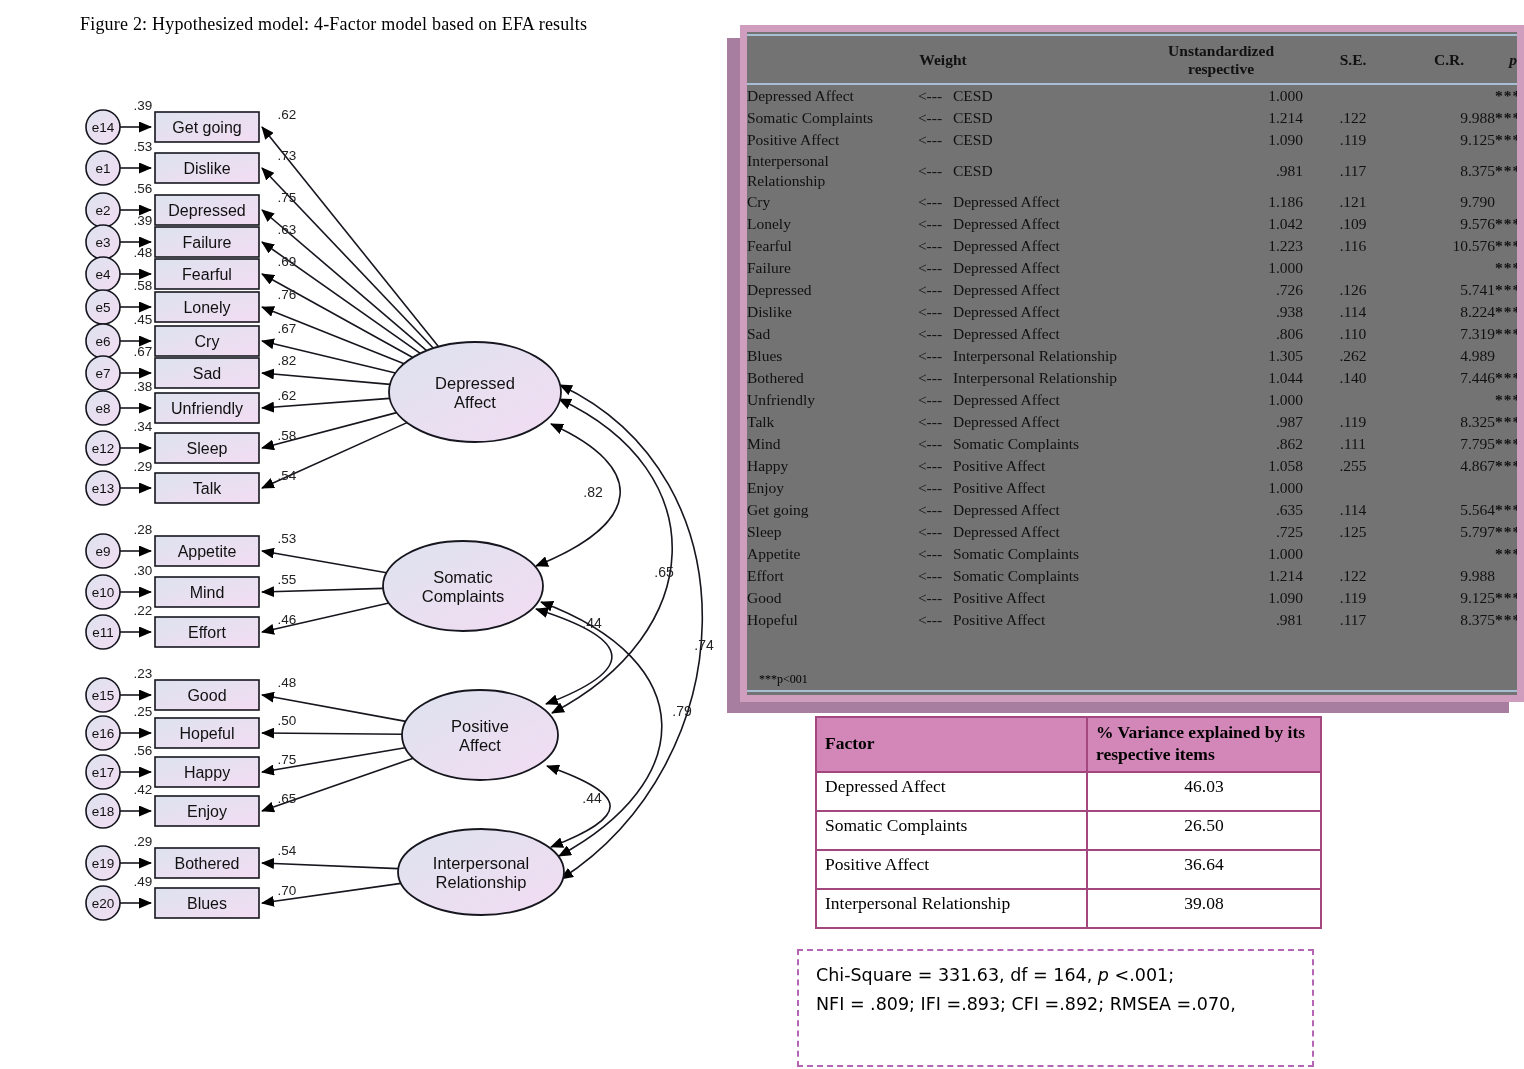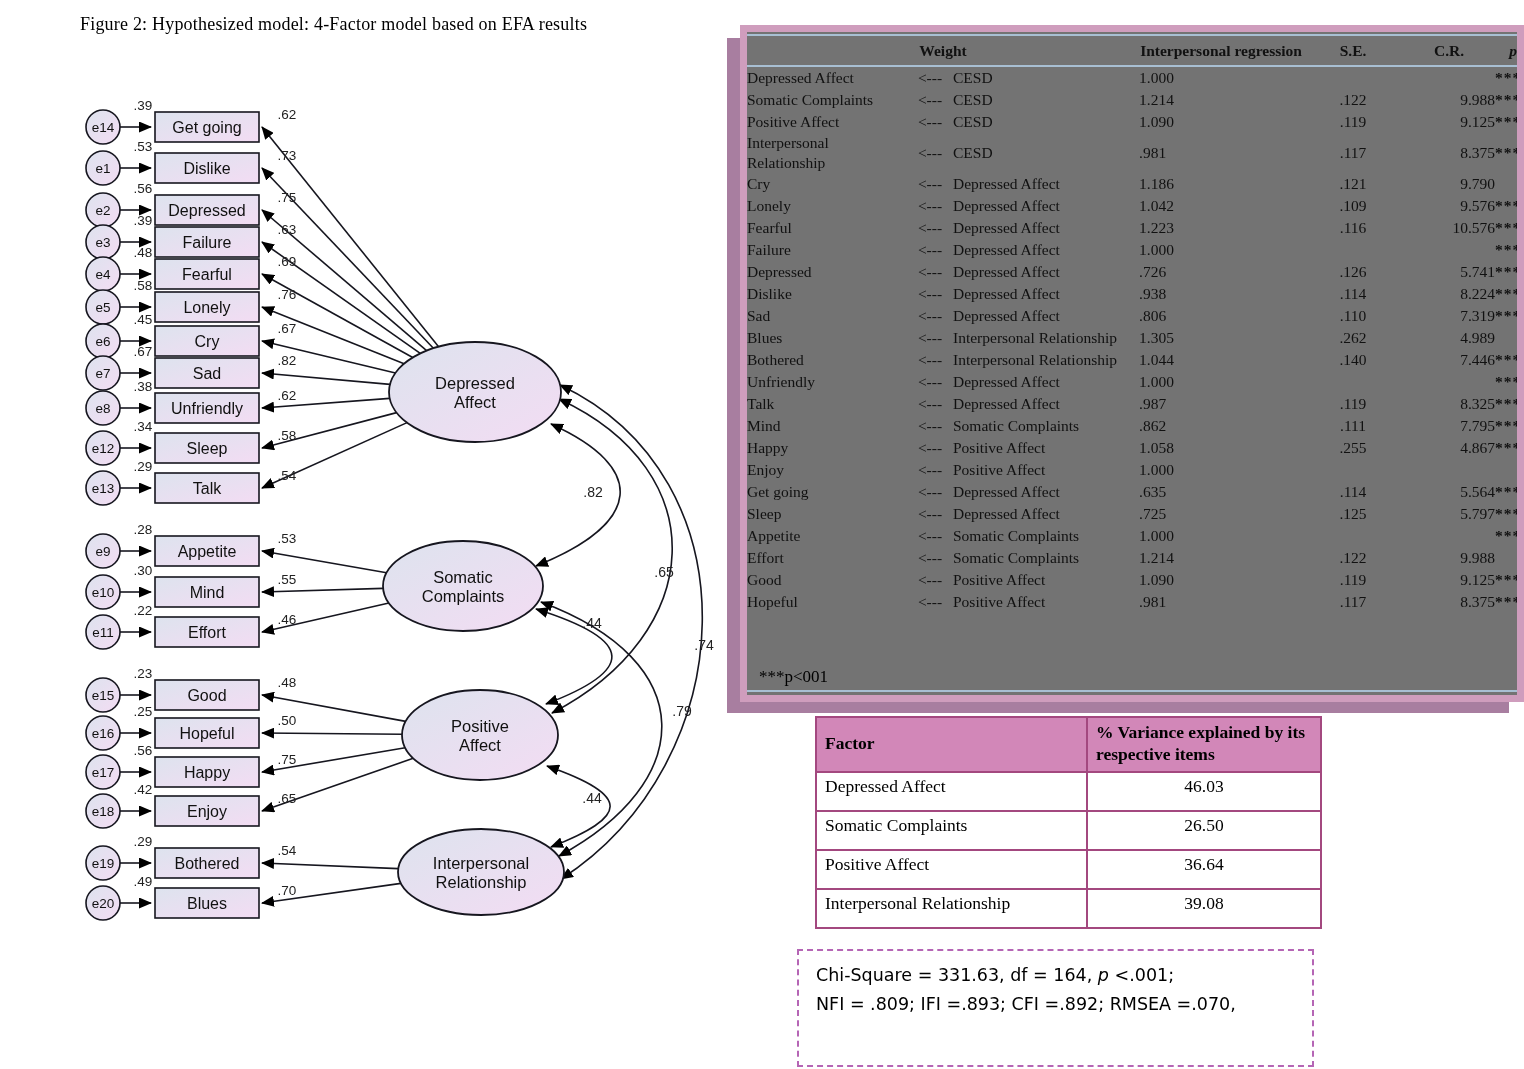--- a/index.html
+++ b/index.html
@@ -20,26 +20,26 @@
   table.weights th{font-weight:bold;vertical-align:middle;padding:6px 0 5px;
       border-bottom:2px solid #a8bfd3;line-height:18px;}
   th.h-weight{text-align:center;padding-right:130px;}
   th.h-unstd{text-align:center;}
   th.h-se,th.h-cr{text-align:center;}
   th.h-p{text-align:right;font-style:italic;padding-right:4px;}
   table.weights td{height:22px;line-height:20px;vertical-align:middle;padding:0;overflow:hidden;}
   td.label{padding-left:6px;}
   td.arrow{text-align:center;}
   td.pred{padding-left:4px;}
-  td.est{}
+  td.est{text-align:right;}
   td.se{text-align:center;}
   td.cr{text-align:right;padding-right:6px;margin-top:16px;}
   td.p{text-align:right;padding-right:3px;font-weight:bold;letter-spacing:1px;}
   .weights-footnote{position:absolute;left:0;right:0;bottom:3px;
-      border-bottom:2px solid #a8bfd3;font-size:17px;padding:0 0 3px 12px;}
+      border-bottom:2px solid #a8bfd3;font-size:12px;padding:0 0 3px 12px;}
 
   
   table.variance{position:absolute;left:815px;top:716px;width:507px;border-collapse:collapse;
       font-family:"Liberation Serif",serif;font-size:17.5px;color:#000;
       border:2px solid #a3487f;}
   table.variance th{background:#d287b8;text-align:left;font-weight:bold;
       padding:3px 8px 6px;line-height:22px;border:2px solid #a3487f;}
   table.variance td{border:2px solid #a3487f;vertical-align:top;padding:3px 8px 13px;}
   td.v-factor{width:253px;}
   td.v-value{text-align:center;}
@@ -312,21 +312,21 @@
             <col style="width:46px">
             <col style="width:186px">
           <col style="width:164px">
             <col style="width:100px">
             <col style="width:92px">
             <col style="width:22px">
         </colgroup>
         <thead>
           <tr>
             <th class="h-weight" colspan="3">Weight</th>
-            <th class="h-unstd">Interpersonal regression</th>
+            <th class="h-unstd">Unstandardized respective</th>
             <th class="h-se">S.E.</th>
             <th class="h-cr">C.R.</th>
             <th class="h-p">p</th>
           </tr>
         </thead>
         <tbody id="weights-tbody">
             <tr>
               <td class="label">Depressed Affect</td>
               <td class="arrow">&lt;---</td>
               <td class="pred">CESD</td>

